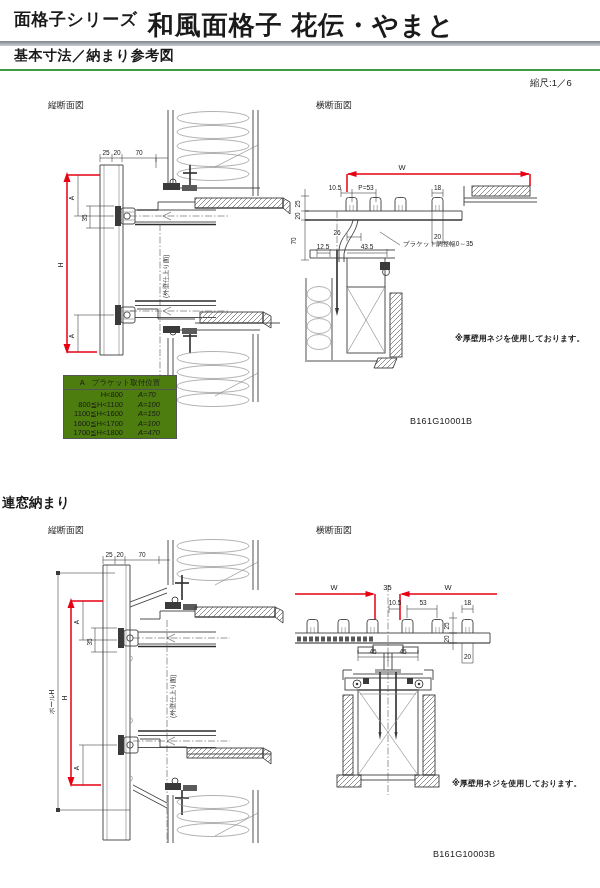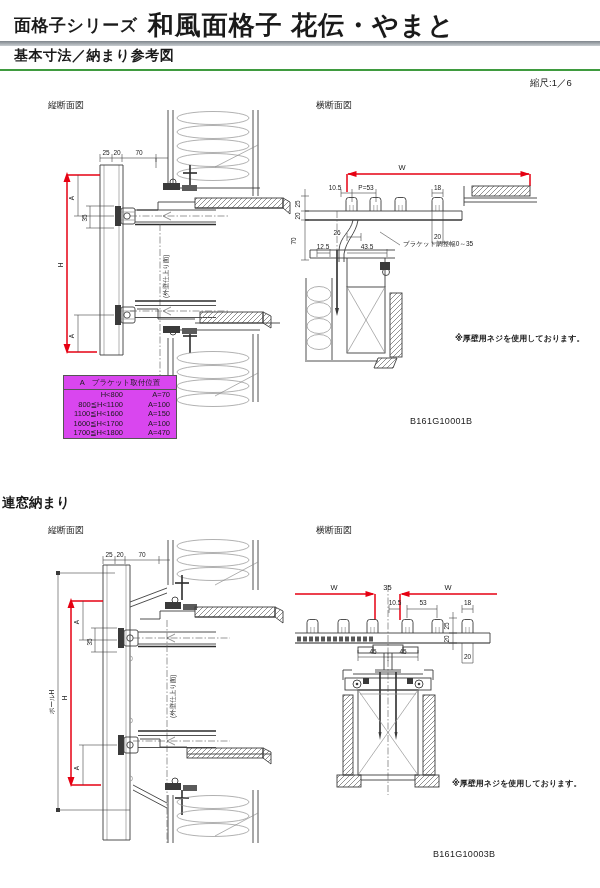--- a/index.html
+++ b/index.html
@@ -1,35 +1,35 @@
 <!DOCTYPE html>
 <html><head>
 <meta charset="utf-8">
 <style>
   html,body{margin:0;padding:0;background:#fff;}
   .page{position:relative;width:600px;height:888px;background:#fff;overflow:hidden;
         font-family:"Liberation Sans","DejaVu Sans",sans-serif;color:#1a1a1a;}
   .abs{position:absolute;}
-  .titlebar{left:14px;top:8px;display:flex;align-items:center;white-space:nowrap;}
+  .titlebar{left:14px;top:8px;display:flex;align-items:flex-start;white-space:nowrap;}
   .title-series{font-size:17px;font-weight:700;letter-spacing:.5px;}
   .title-product{font-size:26px;font-weight:700;margin-left:10px;letter-spacing:1px;}
   .gray-rule{left:0;top:41px;width:600px;height:5px;background:linear-gradient(#7e858b,#c9ced2);}
   .section-title{left:14px;top:47px;font-size:14px;font-weight:700;letter-spacing:.5px;}
   .green-rule{left:0;top:69px;width:600px;height:2px;background:#3f9b3f;}
   .scale-note{left:530px;top:77px;font-size:9.5px;}
   .dia-label{font-size:9px;color:#222;}
   .note-text{font-size:8px;color:#222;white-space:nowrap;font-weight:bold;}
   .code-text{font-size:9px;color:#222;letter-spacing:.3px;}
   .renso-title{left:2px;top:494px;font-size:13.5px;font-weight:700;}
   
-  .btable{left:63px;top:375px;width:112px;border:1px solid #555;font-size:7.5px;background:#d946ef;}
+  .btable{left:63px;top:375px;width:112px;border:1px solid #555;font-size:7.5px;background:#4d7c0f;}
   .btable .bhead{text-align:center;border-bottom:1px solid #555;padding:1.5px 0;}
   .btable .brow{display:flex;justify-content:flex-end;padding:0 6px 0 0;line-height:9.6px;}
   .btable .bcond{width:58px;text-align:right;}
-  .btable .bval{width:32px;text-align:right;padding-left:15px;}
+  .btable .bval{width:32px;text-align:left;padding-left:15px;font-style:italic;}
   
   svg{position:absolute;overflow:visible;}
   .ln{stroke:#3c3c3c;stroke-width:.9;fill:none;}
   .lnb{stroke:#2c2c2c;stroke-width:1.6;fill:none;}
   .lt{stroke:#8f8f8f;stroke-width:.7;fill:none;}
   .dim{stroke:#444;stroke-width:.6;fill:none;}
   .red{stroke:#e60012;stroke-width:1.5;fill:none;}
   .redf{fill:#e60012;stroke:none;}
   .dk{fill:#3a3a3a;stroke:none;}
   .cl{stroke:#555;stroke-width:.6;fill:none;stroke-dasharray:7 2 1.5 2;}

